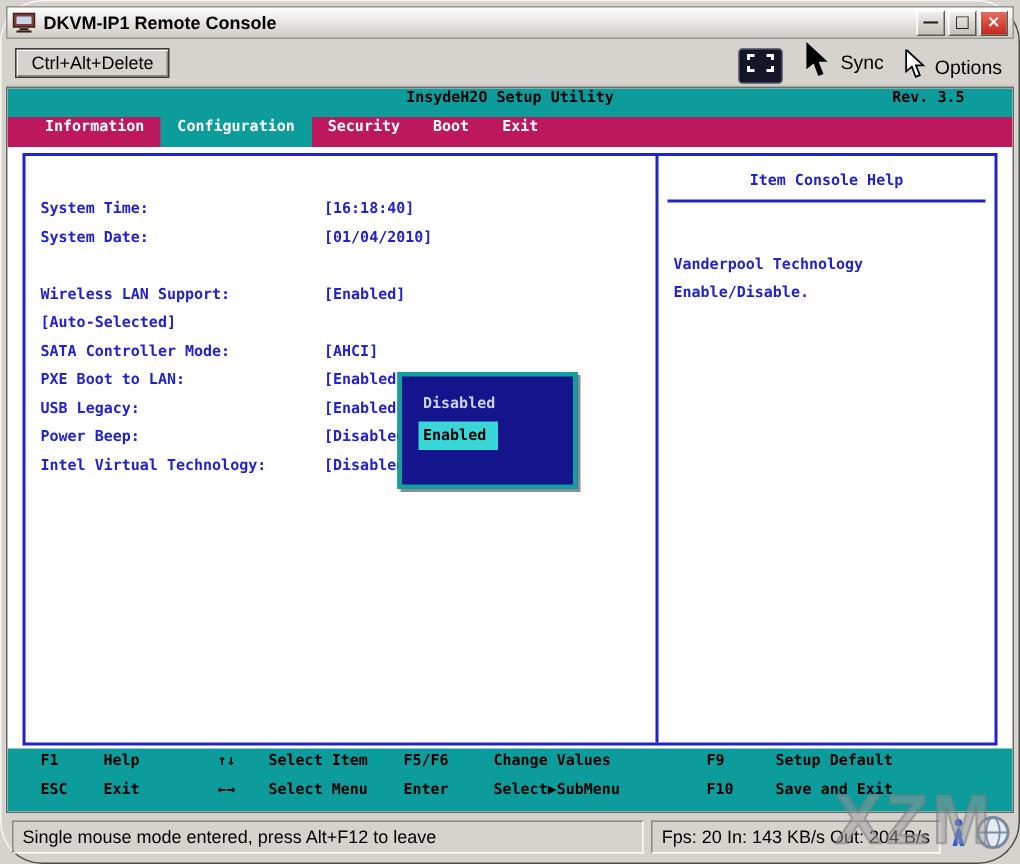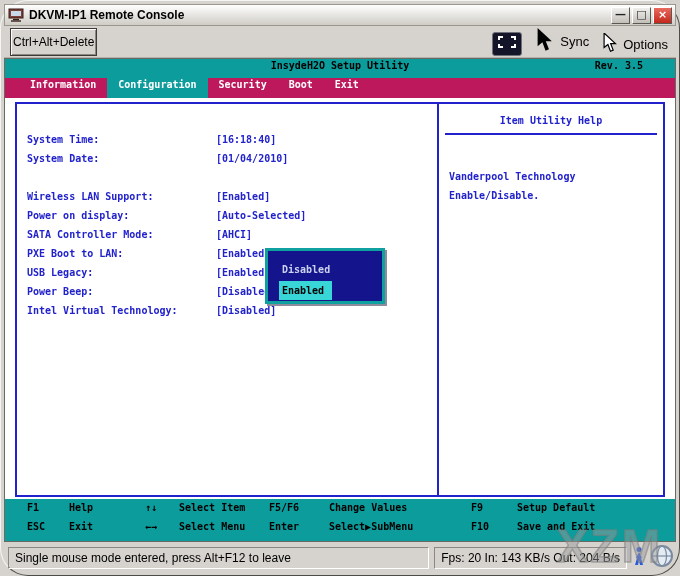--- a/index.html
+++ b/index.html
@@ -19,21 +19,21 @@
   .winbtns { display:flex; gap:2px; }
   .wbtn { width:19px; height:17px; padding:0; font-size:11px; font-weight:bold; line-height:14px;
     border:1px solid; border-color:#ffffff #5a5852 #5a5852 #ffffff;
     background:linear-gradient(#f0efec,#c2bfb8); color:#222; cursor:default;
     font-family:"DejaVu Sans", sans-serif; }
   .wbtn.close { background:linear-gradient(#ea6a5e,#c3281c); color:#fff; }
 
   
   .toolbar { height:32px; flex:none; display:flex; align-items:center; gap:10px;
     padding:0 8px 0 6px; border-bottom:1px solid #b3b0a9; }
-  .cad { height:28px; padding:0 2px; font-size:12px; color:#000; background:#d6d3ce;
+  .cad { height:20px; padding:0 10px; font-size:12px; color:#000; background:#d6d3ce;
     border:1px solid #3c3b38; box-shadow:inset 1px 1px 0 #ffffff, inset -1px -1px 0 #8a8880;
     font-family:"Liberation Sans", sans-serif; }
   .tb-right { margin-left:auto; display:flex; align-items:flex-end; gap:14px; }
   .fsbtn { width:30px; height:24px; padding:0; background:#15152a; border:1px solid #6f6f7a;
     border-radius:3px; display:flex; align-items:center; justify-content:center; }
   .tb-item { display:flex; align-items:center; gap:6px; font-size:13px; color:#000; }
 
   
   .bios { flex:1; display:flex; flex-direction:column; background:#ffffff;
     border:1px solid #6b6963; font-family:"DejaVu Sans Mono", monospace;
@@ -48,21 +48,21 @@
   .bios-body { flex:1; margin:4px 10px 2px; border:2px solid #2222cc; display:flex; position:relative; }
   .left-pane { flex:1; padding:30px 0 0 10px; overflow:hidden; }
   .srow { height:19px; display:flex; white-space:pre; }
   .srow .lbl { flex:0 0 auto; min-width:189px; }
   .spacer { height:19px; }
 
   .right-pane { width:226px; flex:none; border-left:2px solid #2222cc; }
   .help-title { margin:8px 6px 0; padding:3px 0 7px; border-bottom:2px solid #2222cc; text-align:center; }
   .help-text { margin:32px 10px 0; line-height:19px; }
 
-  .popup { position:absolute; left:248px; top:144px; width:120px; height:56px; z-index:5;
+  .popup { position:absolute; left:248px; top:144px; width:120px; height:78px; z-index:5;
     background:#14148c; border:3px solid #0fa0a0; box-shadow:2px 2px 0 rgba(0,0,30,.45);
     padding:9px 0 0 11px; }
   .opt { height:19px; line-height:19px; color:#ccd2ee; padding:0 8px 0 3px; }
   .opt.sel { background:#38d6d6; color:#000; width:fit-content; margin-top:2px; }
 
   .keybar { height:42px; flex:none; background:#0d9c9c; color:#000; padding:3px 4px 0 22px; }
   .krow { display:flex; height:19px; white-space:pre; }
   .c1 { width:42px; } .c2 { width:76px; } .c3 { width:34px; } .c4 { width:90px; }
   .c5 { width:60px; } .c6 { width:142px; } .c7 { width:46px; } .c8 { flex:1; }
 
@@ -154,21 +154,20 @@
         <div class="srow">
           <span class="lbl">System Date:</span>
           <span class="val">[01/04/2010]</span>
         </div>
         <div class="spacer"></div>
         <div class="srow">
           <span class="lbl">Wireless LAN Support:</span>
           <span class="val">[Enabled]</span>
         </div>
         <div class="srow">
-          <span class="lbl">Power on display:</span>
           <span class="val">[Auto-Selected]</span>
         </div>
         <div class="srow">
           <span class="lbl">SATA Controller Mode:</span>
           <span class="val">[AHCI]</span>
         </div>
         <div class="srow">
           <span class="lbl">PXE Boot to LAN:</span>
           <span class="val">[Enabled]</span>
         </div>
@@ -180,21 +179,21 @@
           <span class="lbl">Power Beep:</span>
           <span class="val">[Disabled]</span>
         </div>
         <div class="srow">
           <span class="lbl">Intel Virtual Technology:</span>
           <span class="val">[Disabled]</span>
         </div>
       </div>
 
       <div class="right-pane">
-        <div class="help-title">Item Utility Help</div>
+        <div class="help-title">Item Console Help</div>
         <div class="help-text">Vanderpool Technology Enable/Disable.</div>
       </div>
 
       <div class="popup">
         <div class="opt">Disabled</div>
         <div class="opt sel">Enabled</div>
       </div>
 
     </div>
 

